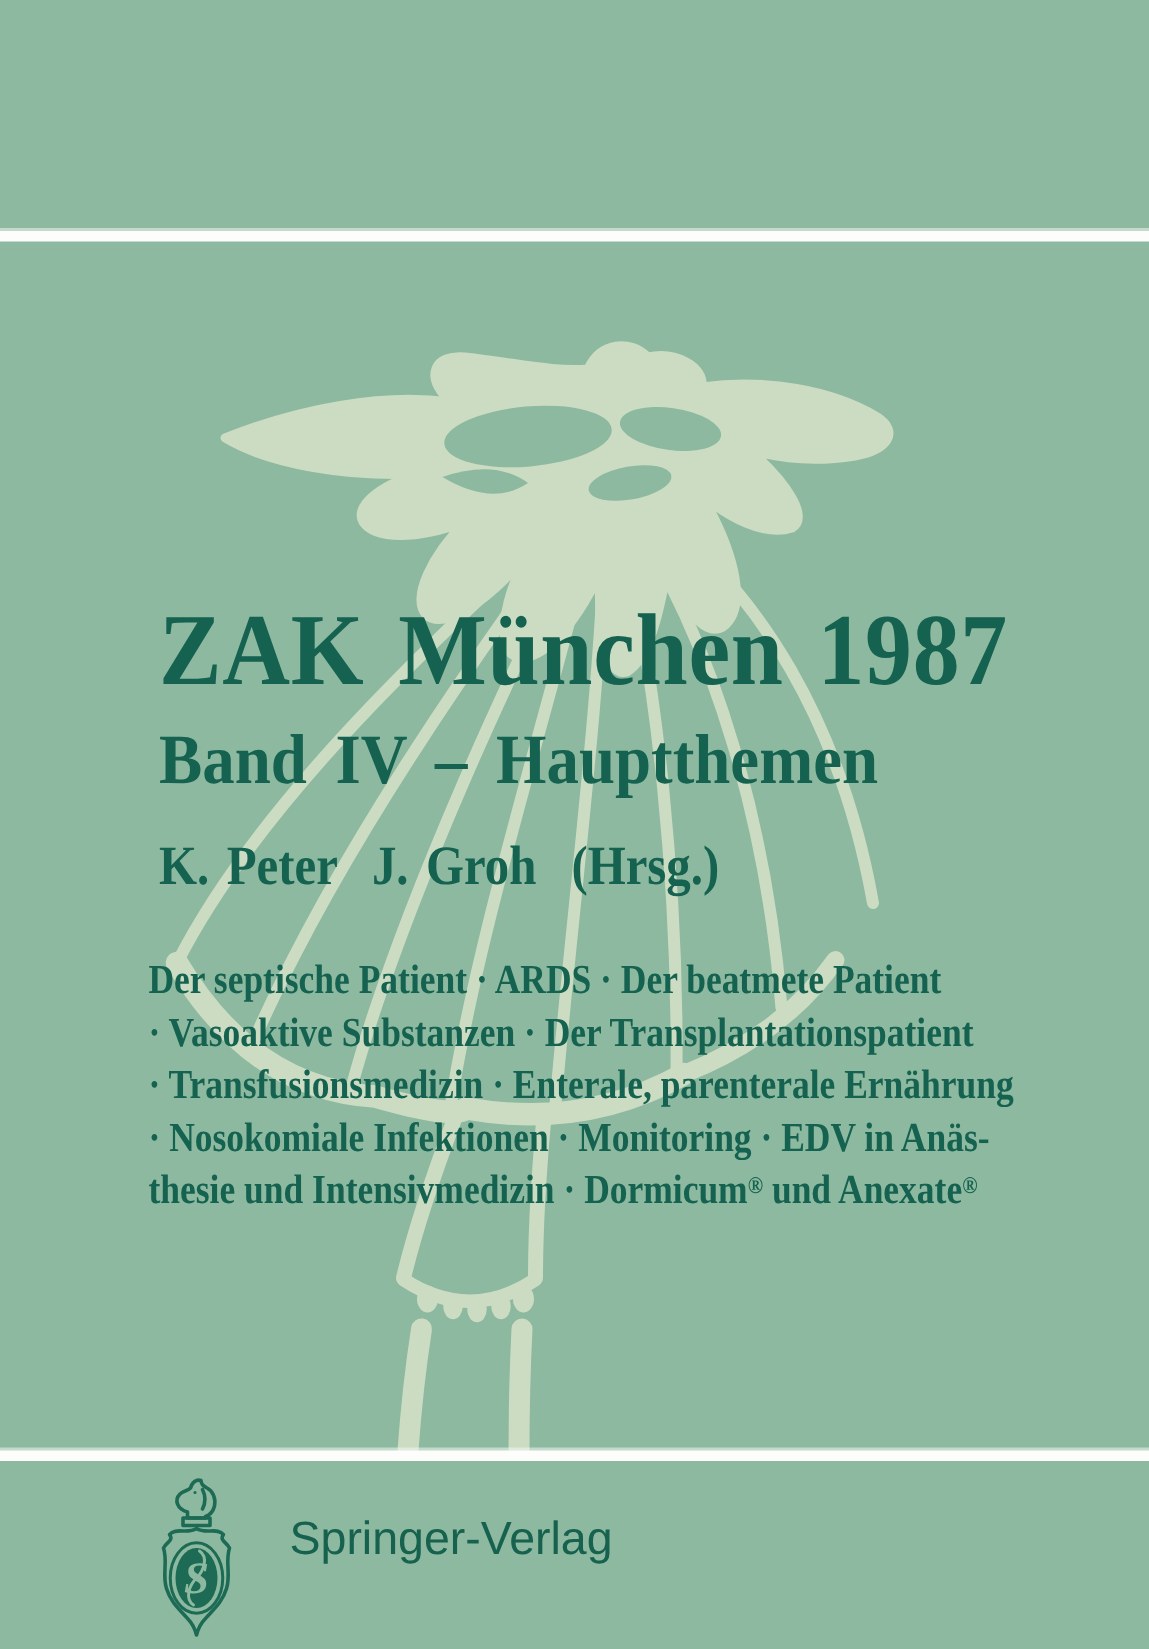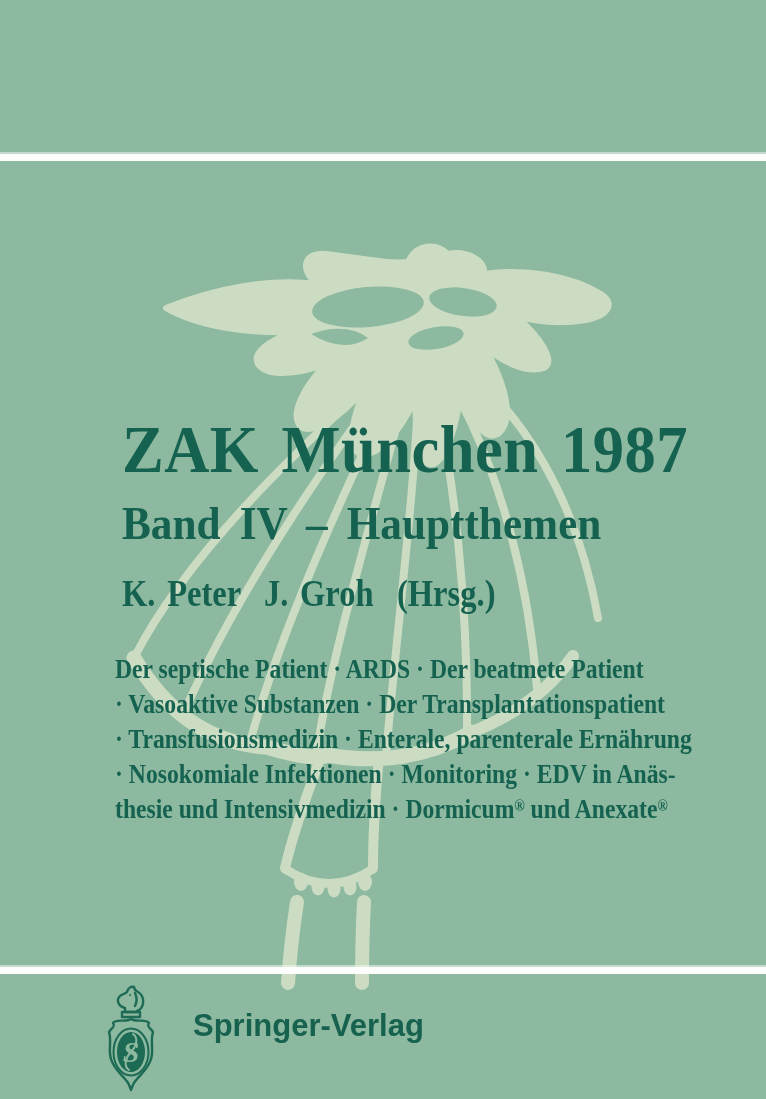--- a/index.html
+++ b/index.html
@@ -36,21 +36,21 @@
   
   .divider {
     position: absolute; left: 0; width: 766px; height: 7px;
     background: #fdfefc;
     box-shadow: 0 -2px 0 rgba(240,248,243,0.55);
   }
   .divider-top { top: 154px; }
   .divider-bottom { top: 967px; }
 
   
-  .main { position: absolute; left: 16px; top: 161px; width: 678px; height: 806px; margin-top: 16px; }
+  .main { position: absolute; left: 0; top: 161px; width: 678px; height: 806px; }
   .watermark { position: absolute; left: 0; top: -161px; width: 766px; height: 1099px; z-index: 0; }
 
   .book-title {
     position: absolute; left: 106px; top: 192px; z-index: 1;
     color: #156250;
     font-family: "Liberation Serif", serif;
     font-size: 68px; font-weight: bold; line-height: 1;
     white-space: nowrap; word-spacing: 7px; letter-spacing: 0.5px;
     transform: scaleX(0.92); transform-origin: left top;
   }
@@ -80,21 +80,21 @@
   .topics .t-line { white-space: nowrap; }
   .topics sup { font-size: 58%; line-height: 0; vertical-align: 7px; }
 
   
   .footer { position: absolute; left: 0; top: 974px; width: 766px; height: 125px; }
   .springer-logo { position: absolute; left: 99px; top: 9px; }
   .publisher-name {
     position: absolute; left: 193px; top: 34px;
     color: #17614f;
     font-family: "Liberation Sans", sans-serif;
-    font-size: 31px; font-weight: 700; white-space: nowrap;
+    font-size: 31px; font-weight: 400; white-space: nowrap;
   }
 </style>
 </head>
 <body>
 
 <div class="cover">
 
 
   <div class="divider divider-top"></div>
 

